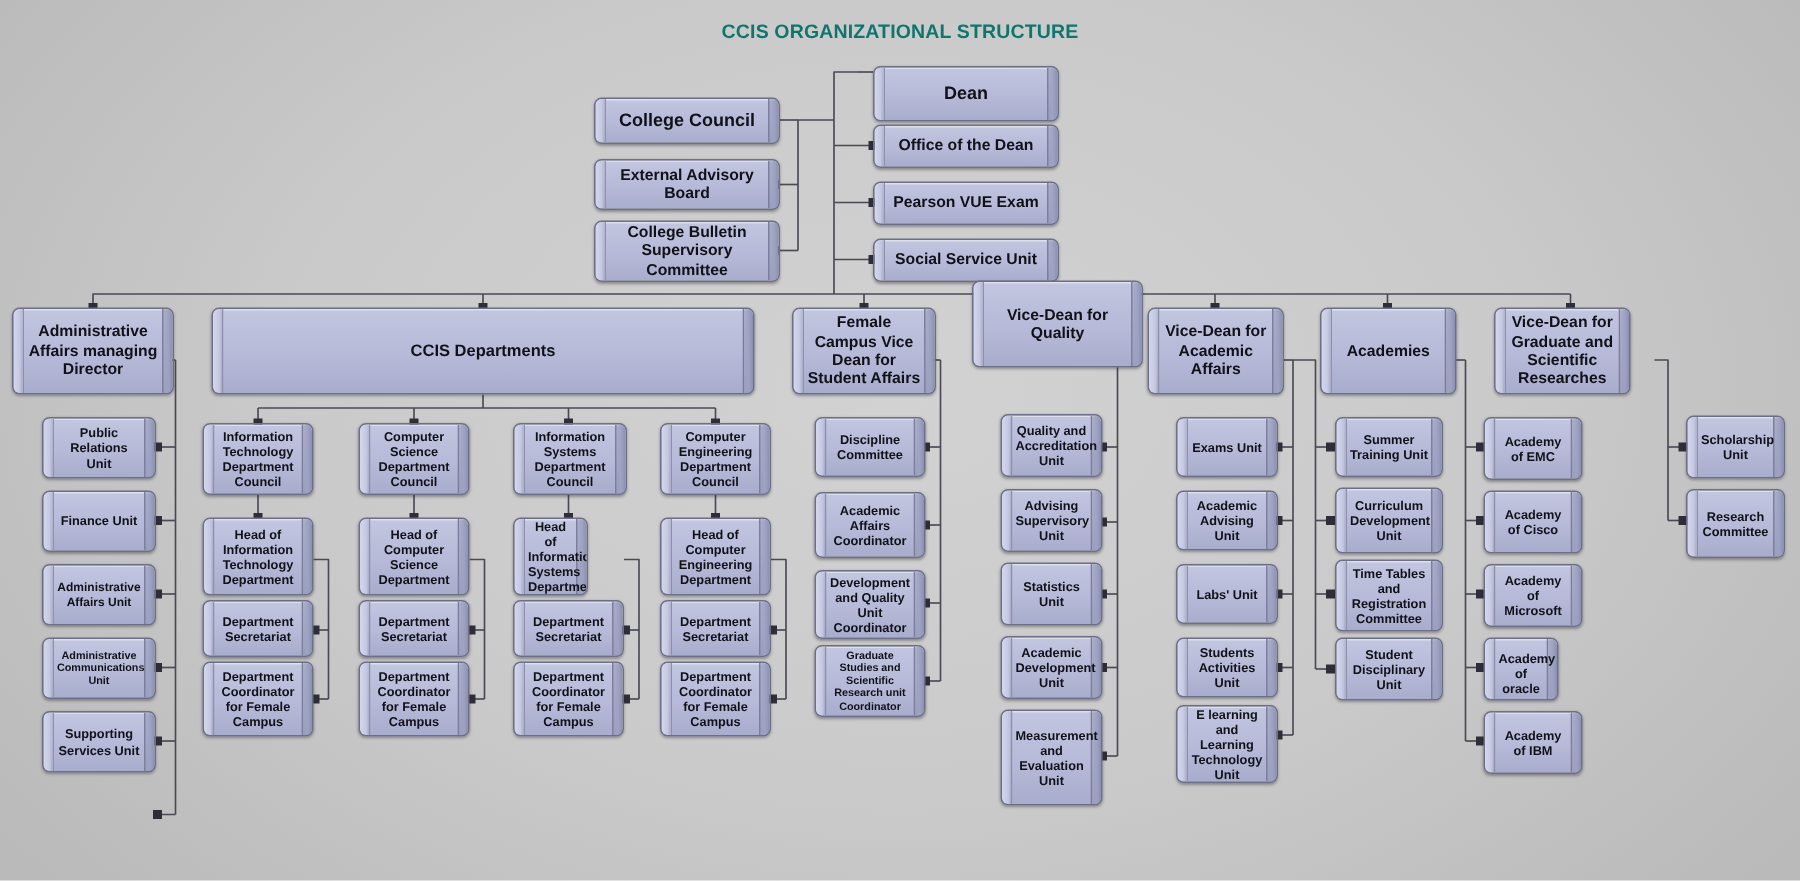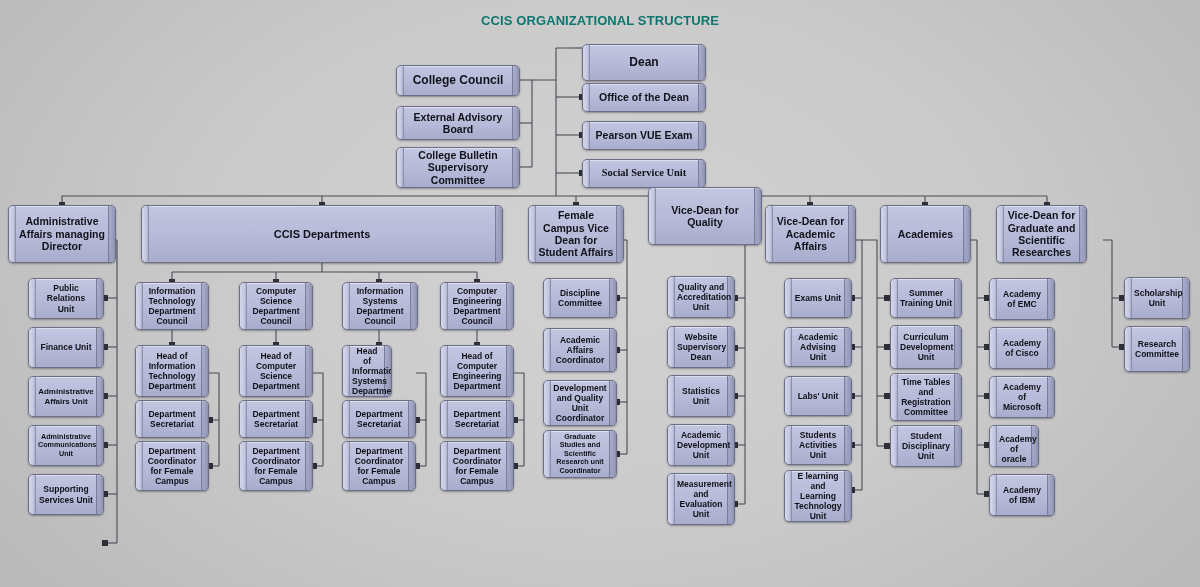--- a/index.html
+++ b/index.html
@@ -284,21 +284,21 @@
 
   <div class="node t-dean" style="left:582px; top:44px; width:124px; height:37px;">
     <span>Dean</span>
   </div>
   <div class="node t-lvl1" style="left:582px; top:83px; width:124px; height:29px;">
     <span>Office of the Dean</span>
   </div>
   <div class="node t-lvl1" style="left:582px; top:121px; width:124px; height:29px;">
     <span>Pearson VUE Exam</span>
   </div>
-  <div class="node t-lvl1" style="left:582px; top:159px; width:124px; height:29px;font-family:Liberation Serif, serif;">
+  <div class="node t-lvl1" style="left:582px; top:159px; width:124px; height:29px;">
     <span>Social Service Unit</span>
   </div>
 
   <div class="node t-dean" style="left:396px; top:65px; width:124px; height:31px;">
     <span>College Council</span>
   </div>
   <div class="node t-lvl1" style="left:396px; top:106px; width:124px; height:34px;">
     <span>External Advisory Board</span>
   </div>
   <div class="node t-lvl1" style="left:396px; top:147px; width:124px; height:41px;">
@@ -405,29 +405,29 @@
     <span>Development and Quality Unit Coordinator</span>
   </div>
   <div class="node t-tiny" style="left:543px; top:430px; width:74px; height:48px;">
     <span>Graduate Studies and Scientific Research unit Coordinator</span>
   </div>
 
   <div class="node t-sub" style="left:667px; top:276px; width:68px; height:42px;">
     <span>Quality and Accreditation Unit</span>
   </div>
   <div class="node t-sub" style="left:667px; top:326px; width:68px; height:42px;">
-    <span>Website Supervisory Dean</span>
+    <span>Advising Supervisory Unit</span>
   </div>
   <div class="node t-sub" style="left:667px; top:375px; width:68px; height:42px;">
     <span>Statistics Unit</span>
   </div>
   <div class="node t-sub" style="left:667px; top:424px; width:68px; height:42px;">
     <span>Academic Development Unit</span>
   </div>
-  <div class="node t-sub" style="left:667px; top:473px; width:68px; height:52px;">
+  <div class="node t-sub" style="left:667px; top:473px; width:68px; height:64px;">
     <span>Measurement and Evaluation Unit</span>
   </div>
 
   <div class="node t-sub" style="left:784px; top:278px; width:68px; height:40px;">
     <span>Exams Unit</span>
   </div>
   <div class="node t-sub" style="left:784px; top:327px; width:68px; height:40px;">
     <span>Academic Advising Unit</span>
   </div>
   <div class="node t-sub" style="left:784px; top:376px; width:68px; height:40px;">

